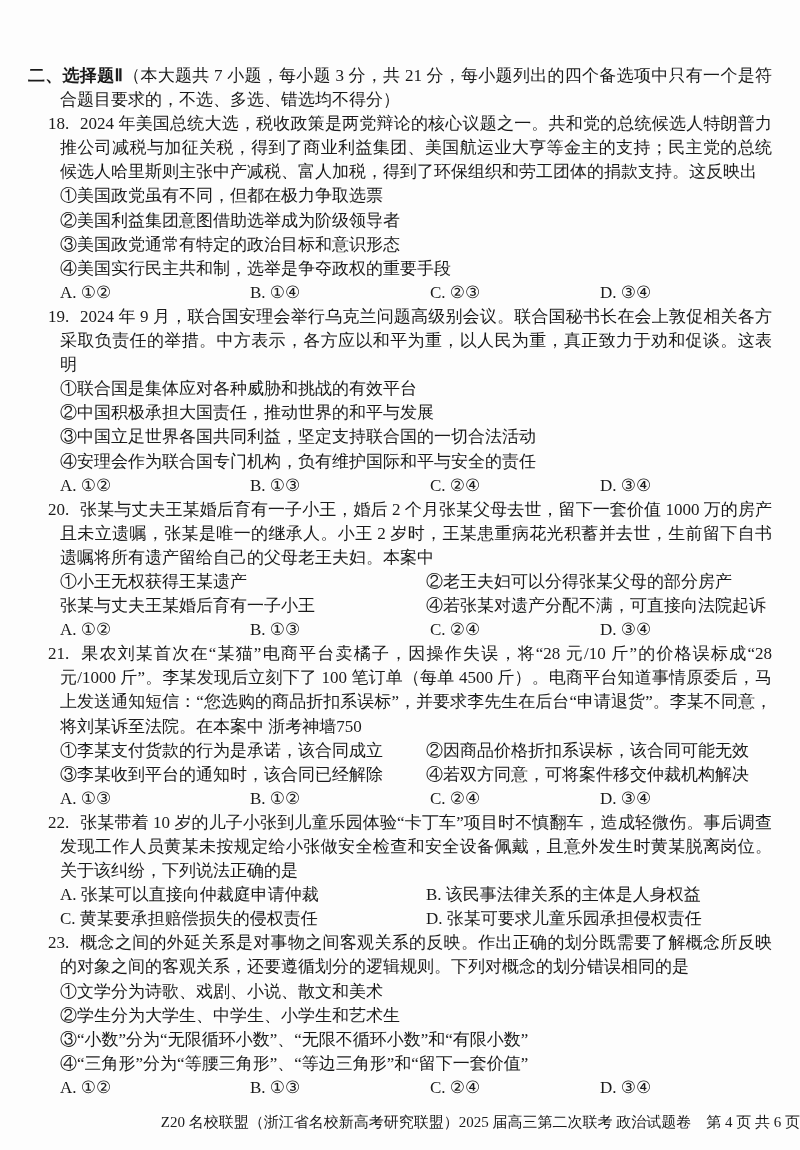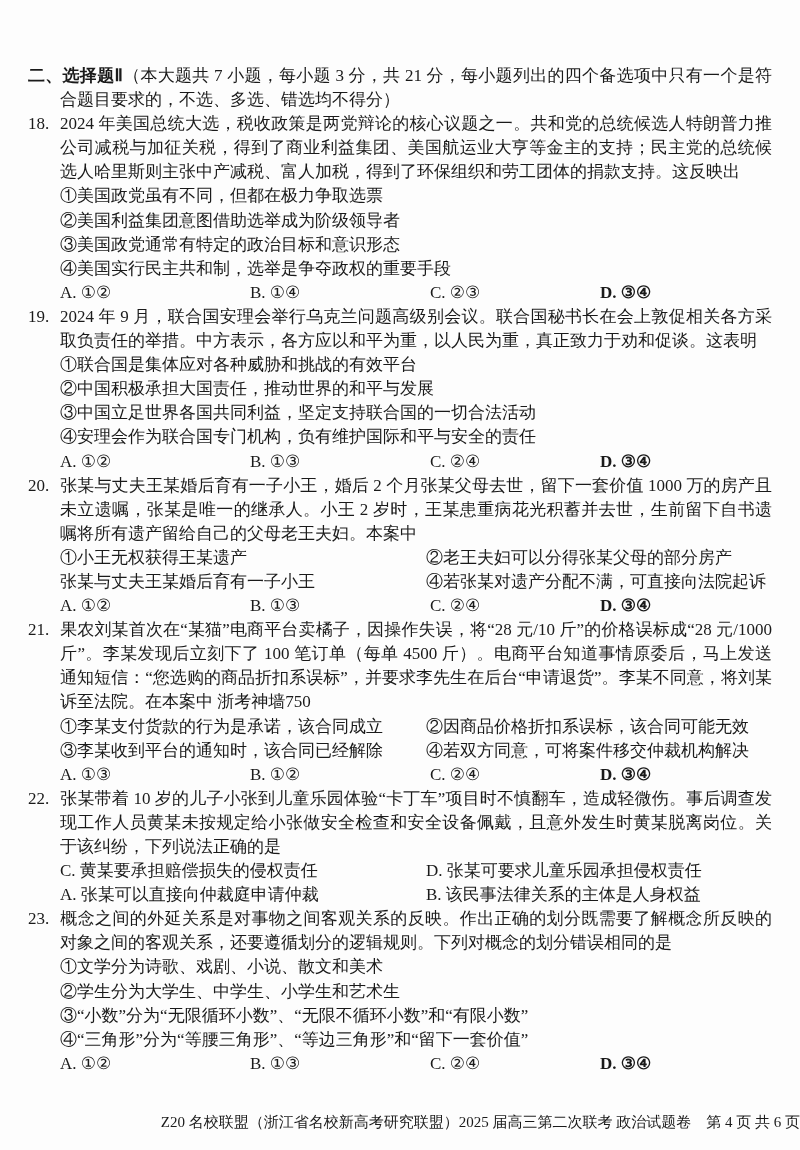--- a/index.html
+++ b/index.html
@@ -19,34 +19,35 @@
   p { margin: 0; }
   .hang {
     padding-left: 32px;
     text-indent: -32px;
     text-align: justify;
   }
   .qnum {
     display: inline-block;
     width: 32px;
     text-indent: 0;
+    margin-left: 20px;
   }
   .sec-title {
     font-weight: bold;
     font-family: Liberation Sans, sans-serif;
   }
   .item { padding-left: 32px; }
   .row2 { display: flex; padding-left: 32px; }
   .row2 .col-a { width: 366px; flex-shrink: 0; font-family: Liberation Serif, serif; }
   .row2 .col-b { flex: 1; }
   .choices { display: flex; padding-left: 32px; }
   .choices .ch-a { width: 190px; }
   .choices .ch-b { width: 180px; }
   .choices .ch-c { width: 170px; }
-  .choices .ch-d { flex: 1; font-weight: bold; }
+  .choices .ch-d { flex: 1; }
   .footer {
     position: absolute;
     top: 1110px;
     left: 0;
     width: 100%;
     text-align: right;
     font-size: 15px;
     color: #1a1a1a;
   }
 </style>
@@ -117,26 +118,26 @@
       <span class="ch-a">A. ①③</span>
       <span class="ch-b">B. ①②</span>
       <span class="ch-c">C. ②④</span>
       <span class="ch-d">D. ③④</span>
     </div>
   </div>
 
   <div>
     <p class="hang"><span class="qnum">22.</span><span>张某带着 10 岁的儿子小张到儿童乐园体验“卡丁车”项目时不慎翻车，造成轻微伤。事后调查发现工作人员黄某未按规定给小张做安全检查和安全设备佩戴，且意外发生时黄某脱离岗位。关于该纠纷，下列说法正确的是</span></p>
     <div class="row2">
+      <span class="col-a">A. 张某可以直接向仲裁庭申请仲裁</span>
+      <span class="col-b">B. 该民事法律关系的主体是人身权益</span>
+    </div>
+    <div class="row2">
       <span class="col-a">C. 黄某要承担赔偿损失的侵权责任</span>
       <span class="col-b">D. 张某可要求儿童乐园承担侵权责任</span>
-    </div>
-    <div class="row2">
-      <span class="col-a">A. 张某可以直接向仲裁庭申请仲裁</span>
-      <span class="col-b">B. 该民事法律关系的主体是人身权益</span>
     </div>
   </div>
 
   <div>
     <p class="hang"><span class="qnum">23.</span><span>概念之间的外延关系是对事物之间客观关系的反映。作出正确的划分既需要了解概念所反映的对象之间的客观关系，还要遵循划分的逻辑规则。下列对概念的划分错误相同的是</span></p>
     <p class="item">①文学分为诗歌、戏剧、小说、散文和美术</p>
     <p class="item">②学生分为大学生、中学生、小学生和艺术生</p>
     <p class="item">③“小数”分为“无限循环小数”、“无限不循环小数”和“有限小数”</p>
     <p class="item">④“三角形”分为“等腰三角形”、“等边三角形”和“留下一套价值”</p>
     <div class="choices">

